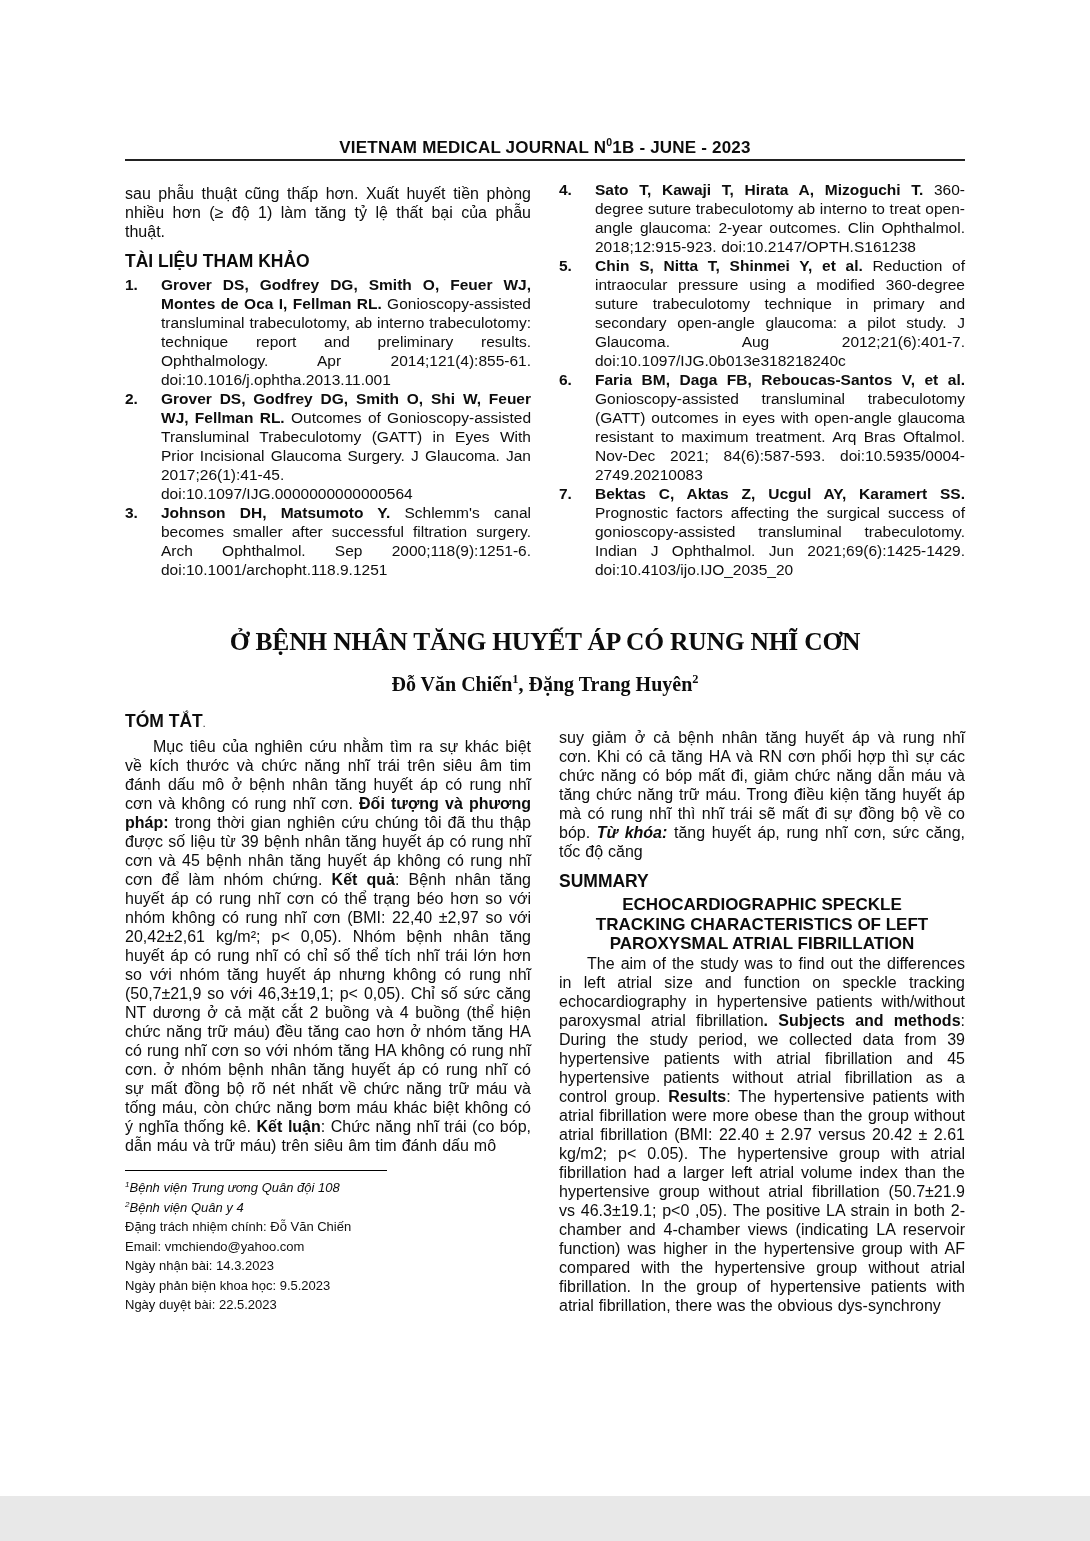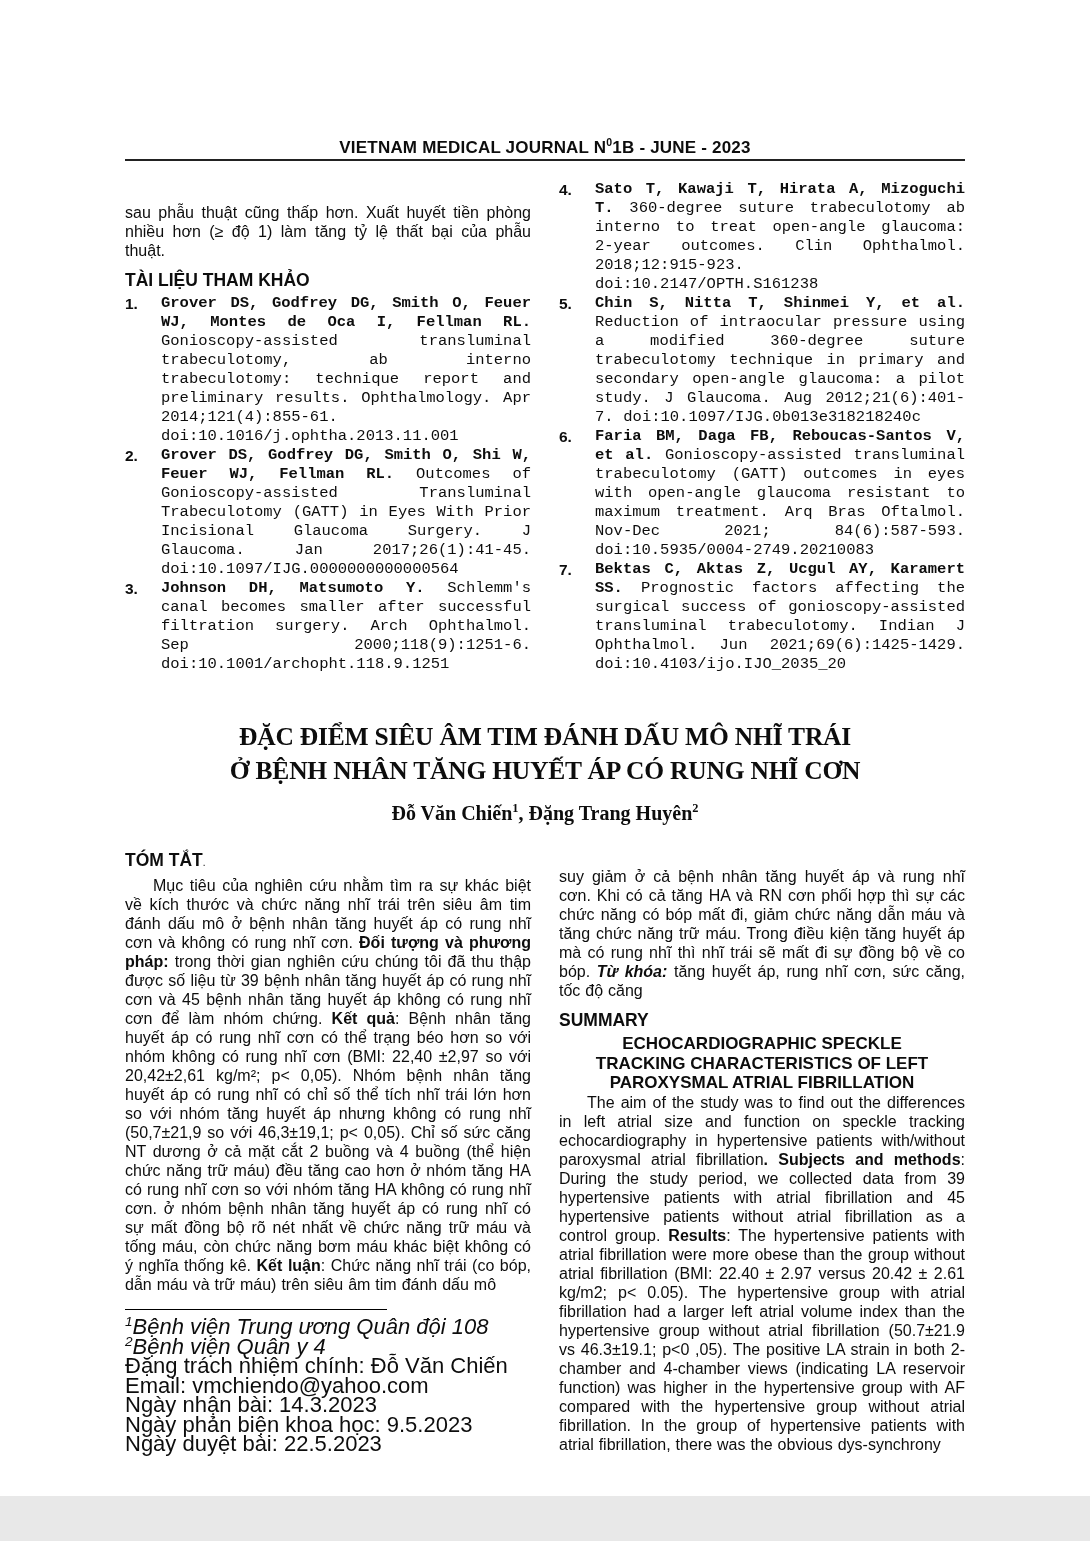--- a/index.html
+++ b/index.html
@@ -39,47 +39,47 @@
 
   .sec-heading {
     margin:10px 0 3px 0; font-size:17.5px; line-height:21px; font-weight:bold;
   }
   .sec-heading.first { margin-top:0; }
   .tomtat-dot { font-size:10px; font-weight:normal; }
 
   
   .ref { display:flex; font-size:15.5px; line-height:19px; }
   .ref-num { flex:0 0 36px; font-weight:bold; }
-  .ref-body { flex:1 1 auto; text-align:justify; word-spacing:0.4px;font-family:Liberation Mono, monospace; }
+  .ref-body { flex:1 1 auto; text-align:justify; word-spacing:0.4px; }
 
   
   .article-title {
     margin:46px 0 0 0; text-align:center;
     font-family:"Liberation Serif", serif;
     font-size:25.5px; line-height:34px; font-weight:bold;
     letter-spacing:-0.2px;
   }
   .authors {
     margin-top:13px; text-align:center;
     font-family:"Liberation Serif", serif;
     font-size:20px; line-height:24px; font-weight:bold;
   }
 
-  .abstract-section { margin-top:25px; }
+  .abstract-section { margin-top:15px; }
 
   
   .summary-title {
     margin-top:1px; text-align:center; font-weight:bold;
     font-size:17px; line-height:19.5px;
   }
 
   
   .footnote { margin-top:15px; }
   .footnote-rule { width:262px; border-top:1.5px solid #000; margin-bottom:7px; }
-  .fn-line { font-size:22px; line-height:19.5px; }
+  .fn-line { font-size:13px; line-height:19.5px; }
 
   .page-number { margin-top:27px; font-size:16.5px; }
 </style>
 </head>
 <body>
 
 <div class="page">
 
   <div class="header-text"><span>VIETNAM MEDICAL JOURNAL N</span><sup>0</sup><span>1B - JUNE - 2023</span></div>
   <div class="header-rule"></div>
@@ -126,21 +126,20 @@
 
           <div class="ref">
             <span class="ref-num">7.</span>
             <span class="ref-body"><b class="ref-authors">Bektas C, Aktas Z, Ucgul AY, Karamert SS.</b><span> Prognostic factors affecting the surgical success of gonioscopy-assisted transluminal trabeculotomy. Indian J Ophthalmol. Jun 2021;69(6):1425-1429. doi:10.4103/ijo.IJO_2035_20</span></span>
           </div>
         </div>
     </div>
   </section>
 
   <h1 class="article-title">
-    <div>ĐẶC ĐIỂM SIÊU ÂM TIM ĐÁNH DẤU MÔ NHĨ TRÁI</div>
     <div>Ở BỆNH NHÂN TĂNG HUYẾT ÁP CÓ RUNG NHĨ CƠN</div>
   </h1>
   <div class="authors"><span>Đỗ Văn Chiến</span><sup>1</sup><span>, Đặng Trang Huyên</span><sup>2</sup></div>
 
   <section class="two-col abstract-section">
     <div class="col">
       <h2 class="sec-heading first"><span>TÓM TẮT</span><span class="tomtat-dot">.</span></h2>
       <p class="body-par indent"><span>Mục tiêu của nghiên cứu nhằm tìm ra sự khác biệt về kích thước và chức năng nhĩ trái trên siêu âm tim đánh dấu mô ở bệnh nhân tăng huyết áp có rung nhĩ cơn và không có rung nhĩ cơn. </span><span class="b">Đối tượng và phương pháp:</span><span> trong thời gian nghiên cứu chúng tôi đã thu thập được số liệu từ 39 bệnh nhân tăng huyết áp có rung nhĩ cơn và 45 bệnh nhân tăng huyết áp không có rung nhĩ cơn để làm nhóm chứng. </span><span class="b">Kết quả</span><span>: Bệnh nhân tăng huyết áp có rung nhĩ cơn có thể trạng béo hơn so với nhóm không có rung nhĩ cơn (BMI: 22,40 ±2,97 so với 20,42±2,61 kg/m²; p&lt; 0,05). Nhóm bệnh nhân tăng huyết áp có rung nhĩ có chỉ số thể tích nhĩ trái lớn hơn so với nhóm tăng huyết áp nhưng không có rung nhĩ (50,7±21,9 so với 46,3±19,1; p&lt; 0,05). Chỉ số sức căng NT dương ở cả mặt cắt 2 buồng và 4 buồng (thể hiện chức năng trữ máu) đều tăng cao hơn ở nhóm tăng HA có rung nhĩ cơn so với nhóm tăng HA không có rung nhĩ cơn. ở nhóm bệnh nhân tăng huyết áp có rung nhĩ có sự mất đồng bộ rõ nét nhất về chức năng trữ máu và tống máu, còn chức năng bơm máu khác biệt không có ý nghĩa thống kê. </span><span class="b">Kết luận</span><span>: Chức năng nhĩ trái (co bóp, dẫn máu và trữ máu) trên siêu âm tim đánh dấu mô</span></p>
 
       <div class="footnote">

